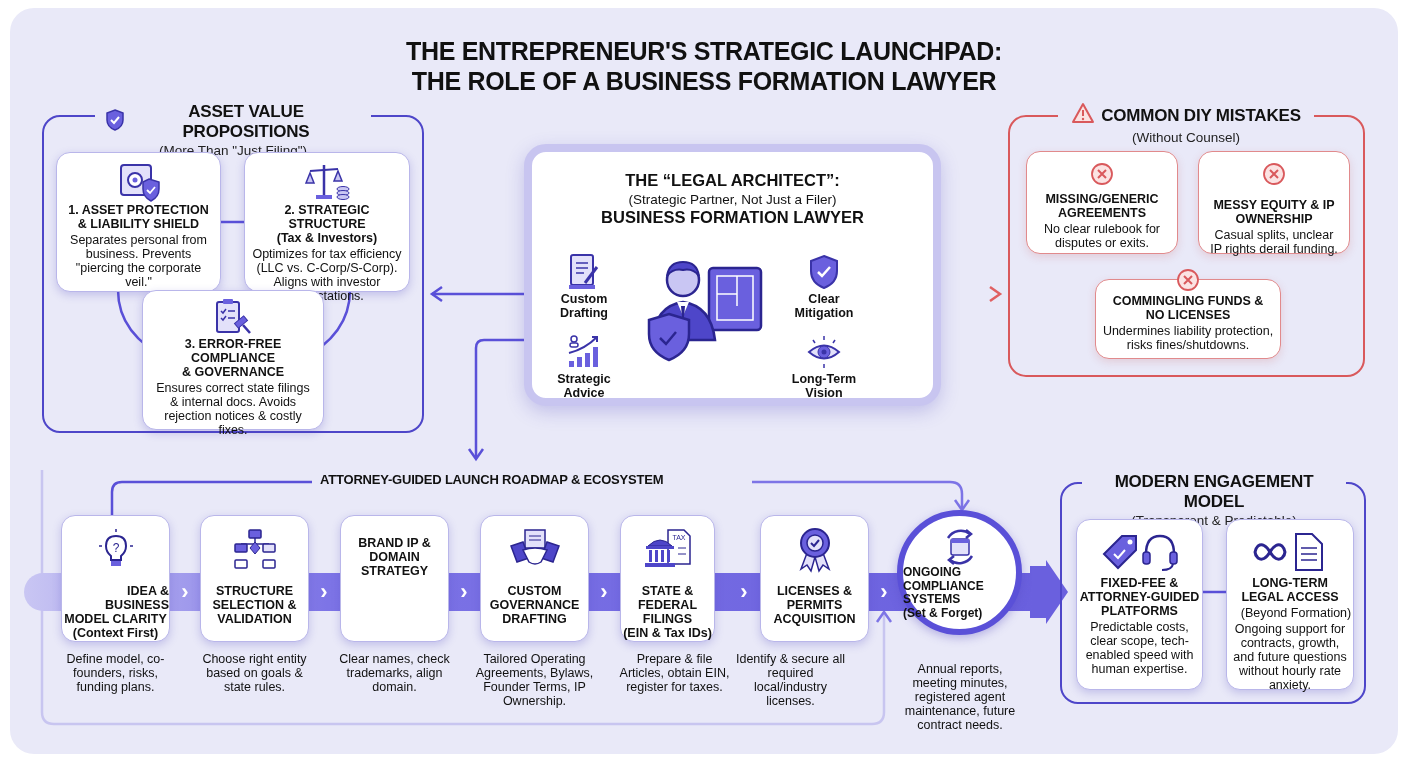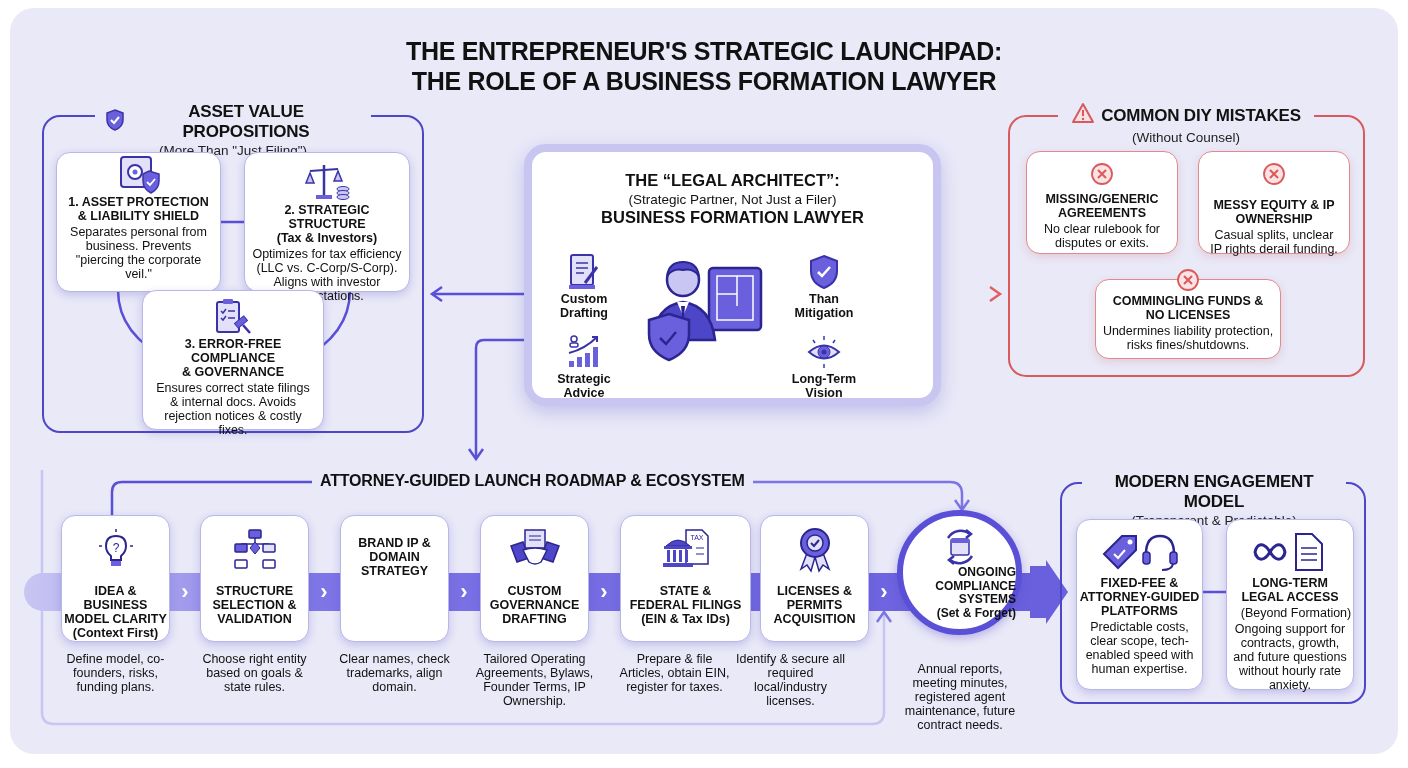--- a/index.html
+++ b/index.html
@@ -14,22 +14,22 @@
   .sec-head .h { font-weight: 700; font-size: 17px; letter-spacing: -0.2px; display: flex; align-items: center; justify-content: center; gap: 6px; }
   .sec-head .s { font-size: 13.5px; color: #222; margin-top: 1px; }
   .card { position: absolute; background: #fff; border-radius: 14px; border: 1.5px solid #b9b6ea; box-shadow: 0 3px 8px rgba(80,70,190,0.25); text-align: center; }
   .card.red { border-color: #e18a8c; box-shadow: 0 3px 8px rgba(200,80,80,0.18); }
   .card .ct { font-weight: 700; font-size: 12.5px; line-height: 14px; color: #111; }
   .card .cd { font-size: 12.5px; line-height: 14px; color: #111; margin-top: 2px; }
   .icon { display: flex; justify-content: center; align-items: center; }
   .bar { position: absolute; left: 24px; top: 573px; width: 1010px; height: 38px; background: linear-gradient(90deg, #c9c6f3 0%, #7d74e6 30%, #6a60de 100%); border-radius: 19px 0 0 19px; }
   .chev { position: absolute; width: 22px; height: 38px; display: flex; align-items: center; justify-content: center; color: #fff; font-weight: 700; font-size: 22px; }
   .step-desc { position: absolute; text-align: center; font-size: 12.5px; line-height: 14px; color: #111; }
-  .roadmap-title { position: absolute; font-weight: 700; font-size: 16px; letter-spacing: -0.2px; background: #e9e9f8; padding: 0 8px; }
-  .circle { position: absolute; border-radius: 50%; background: #fff; border: 6px solid #5a50d8; box-shadow: 0 3px 10px rgba(80,70,190,0.35); text-align: right; }
+  .roadmap-title { position: absolute; font-weight: 700; font-size: 13px; letter-spacing: -0.2px; background: #e9e9f8; padding: 0 8px; }
+  .circle { position: absolute; border-radius: 50%; background: #fff; border: 6px solid #5a50d8; box-shadow: 0 3px 10px rgba(80,70,190,0.35); text-align: left; }
   .center-card { position: absolute; background: #fff; border-radius: 22px; border: 8px solid #c8c5f0; box-shadow: 0 6px 18px rgba(80,70,190,0.25); text-align: center; }
   .small-lbl { position: absolute; font-weight: 700; font-size: 12.5px; line-height: 14px; text-align: center; color: #111; }
 </style>
 </head>
 <body>
 
 <div class="canvas"></div>
 
 <div class="title" style="top:36px;">THE ENTREPRENEUR'S STRATEGIC LAUNCHPAD:</div>
 <div class="title" style="top:66px;">THE ROLE OF A BUSINESS FORMATION LAWYER</div>
@@ -79,21 +79,21 @@
       <svg width="20" height="22" viewBox="0 0 20 22">
           <path d="M10 1 L18 4 L18 11 Q18 18 10 21 Q2 18 2 11 L2 4 Z" fill="#6a60de" stroke="#3a33a8" stroke-width="1.5"></path>
           <polyline points="6,11 9,14 14,8" fill="none" stroke="#fff" stroke-width="2"></polyline>
         </svg>
     </span>
     <span>ASSET VALUE PROPOSITIONS</span>
   </div>
   <div class="s">(More Than "Just Filing")</div>
 </div>
 
-<div class="card" style="left:56px;top:152px;width:165px;height:140px;">
+<div class="card" style="left:56px;top:152px;width:165px;height:140px;padding-top:8px;">
   <div class="icon">
     <svg width="52" height="42" viewBox="0 0 52 42">
         <rect x="8" y="4" width="30" height="30" rx="3" fill="#e3e1fa" stroke="#3a33a8" stroke-width="2"></rect>
         <circle cx="22" cy="19" r="7" fill="#fff" stroke="#3a33a8" stroke-width="2"></circle>
         <circle cx="22" cy="19" r="2.5" fill="#6a60de"></circle>
         <path d="M36 18 L46 21 L46 28 Q46 36 38 40 Q30 36 30 28 L30 21 Z" fill="#6a60de" stroke="#3a33a8" stroke-width="1.5"></path>
         <polyline points="34,29 37,32 42,26" fill="none" stroke="#fff" stroke-width="1.8"></polyline>
       </svg>
   </div>
   <div class="ct">1. ASSET PROTECTION</div>
@@ -175,21 +175,21 @@
   <div>Advice</div>
 </div>
 
 <div class="abs icon" style="left:806px;top:252px;width:36px;height:40px;">
   <svg width="32" height="36" viewBox="0 0 32 36">
       <path d="M16 2 L29 7 L29 17 Q29 29 16 34 Q3 29 3 17 L3 7 Z" fill="#6a60de" stroke="#3a33a8" stroke-width="2"></path>
       <polyline points="10,18 14,22 22,13" fill="none" stroke="#fff" stroke-width="2.5"></polyline>
     </svg>
 </div>
 <div class="small-lbl" style="left:788px;top:292px;width:72px;">
-  <div>Than</div>
+  <div>Clear</div>
   <div>Mitigation</div>
 </div>
 
 <div class="abs icon" style="left:804px;top:334px;width:40px;height:36px;">
   <svg width="38" height="34" viewBox="0 0 38 34">
       <path d="M4 17 Q19 4 34 17 Q19 30 4 17 Z" fill="#e3e1fa" stroke="#3a33a8" stroke-width="2"></path>
       <circle cx="19" cy="17" r="6" fill="#6a60de" stroke="#3a33a8"></circle>
       <circle cx="19" cy="17" r="2.5" fill="#3a33a8"></circle>
       <line x1="19" y1="1" x2="19" y2="5" stroke="#3a33a8" stroke-width="1.5"></line>
       <line x1="8" y1="5" x2="10" y2="8" stroke="#3a33a8" stroke-width="1.5"></line>
@@ -277,21 +277,21 @@
       <div class="icon" style="height: 48px;">
         <svg width="44" height="44" viewBox="0 0 44 44">
           <path d="M22 8 Q32 8 32 18 Q32 24 27 28 L27 32 L17 32 L17 28 Q12 24 12 18 Q12 8 22 8 Z" fill="#fff" stroke="#2b2590" stroke-width="2"></path>
           <text x="22" y="24" text-anchor="middle" font-size="12" fill="#2b2590" font-family="Liberation Sans, sans-serif">?</text>
           <rect x="17" y="33" width="10" height="5" fill="#6a60de"></rect>
           <line x1="22" y1="1" x2="22" y2="4" stroke="#2b2590" stroke-width="1.5"></line>
           <line x1="5" y1="18" x2="8" y2="18" stroke="#2b2590" stroke-width="1.5"></line>
           <line x1="36" y1="18" x2="39" y2="18" stroke="#2b2590" stroke-width="1.5"></line>
         </svg>
       </div>
-      <div class="ct" style="margin-top: 10px;">IDEA &amp; BUSINESS</div>
+      <div class="ct" style="margin-top: 10px; text-align: right;">IDEA &amp; BUSINESS</div>
       <div class="ct">MODEL CLARITY</div>
       <div class="ct">(Context First)</div>
     </div>
     <div class="step-desc" style="left: 55px; top: 652px; width: 121px;">Define model, co-founders, risks, funding plans.</div>
     <div class="chev" style="left: 174px; top: 573px;">›</div>
     <div class="card" style="left: 200px; top: 515px; width: 109px; height: 127px; padding-top: 10px;">
       <div class="icon" style="height: 48px;">
         <svg width="48" height="44" viewBox="0 0 48 44">
           <rect x="18" y="2" width="12" height="8" rx="1" fill="#6a60de" stroke="#2b2590" stroke-width="1.5"></rect>
           <line x1="24" y1="10" x2="24" y2="16" stroke="#2b2590" stroke-width="1.5"></line>
@@ -326,21 +326,21 @@
           <path d="M50 18 L38 14 L32 30 L44 34 Z" fill="#4e46c9" stroke="#2b2590" stroke-width="1.5"></path>
           <path d="M14 22 Q26 18 38 22 L32 34 Q26 38 20 34 Z" fill="#fff" stroke="#2b2590" stroke-width="1.5"></path>
         </svg>
       </div>
       <div class="ct" style="margin-top: 10px;">CUSTOM</div>
       <div class="ct">GOVERNANCE</div>
       <div class="ct">DRAFTING</div>
     </div>
     <div class="step-desc" style="left: 474px; top: 652px; width: 121px;">Tailored Operating Agreements, Bylaws, Founder Terms, IP Ownership.</div>
     <div class="chev" style="left: 593px; top: 573px;">›</div>
-    <div class="card" style="left: 620px; top: 515px; width: 131px; height: 127px; padding-top: 10px;">
+    <div class="card" style="left: 620px; top: 515px; width: 95px; height: 127px; padding-top: 10px;">
       <div class="icon" style="height: 48px;">
         <svg width="52" height="44" viewBox="0 0 52 44">
           <path d="M26 2 L42 2 L48 8 L48 36 L26 36 Z" fill="#fff" stroke="#2b2590" stroke-width="1.5"></path>
           <text x="37" y="12" text-anchor="middle" font-size="7" fill="#2b2590" font-family="Liberation Sans, sans-serif">TAX</text>
           <line x1="36" y1="20" x2="44" y2="20" stroke="#2b2590"></line>
           <line x1="36" y1="26" x2="44" y2="26" stroke="#2b2590"></line>
           <path d="M6 18 Q18 6 30 18 Z" fill="#4e46c9" stroke="#2b2590"></path>
           <rect x="4" y="18" width="28" height="3" fill="#4e46c9"></rect>
           <rect x="7" y="22" width="3" height="12" fill="#4e46c9"></rect>
           <rect x="13" y="22" width="3" height="12" fill="#4e46c9"></rect>

